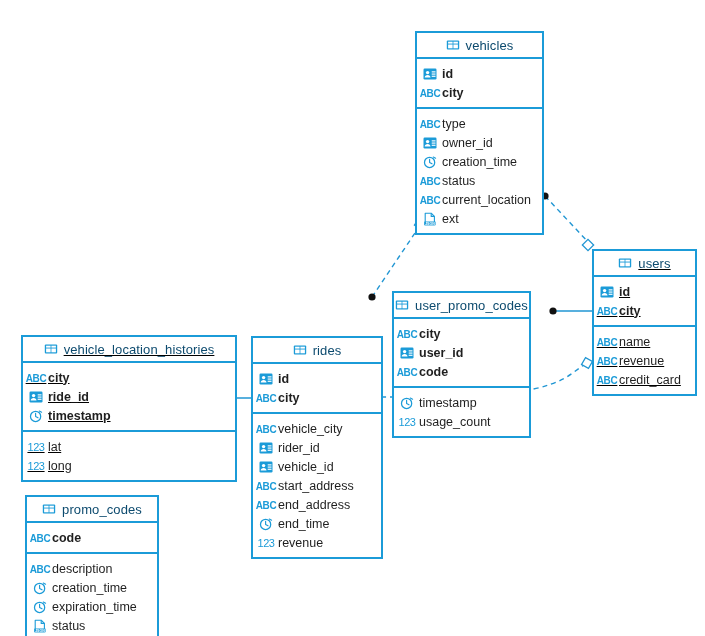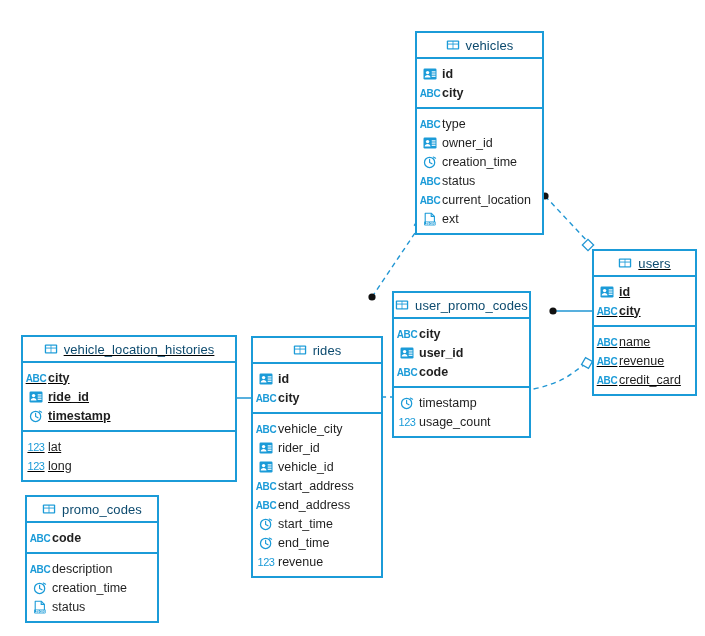--- a/index.html
+++ b/index.html
@@ -393,30 +393,20 @@
             <span class="field-name">end_address</span>
           </div>
           <div class="field-row">
             <span class="ico">
               <svg width="14" height="14" viewBox="0 0 14 14">
                 <circle cx="6.6" cy="7.4" r="5.1" fill="#ffffff" stroke="#1b9bd8" stroke-width="1.25"></circle>
                 <path d="M6.6 4.3 L6.6 7.4 L9.0 8.8" fill="none" stroke="#1b9bd8" stroke-width="1.15" stroke-linecap="round" stroke-linejoin="round"></path>
                 <path d="M10.3 2.1 L12.6 3.3" stroke="#1b9bd8" stroke-width="1.1" stroke-linecap="round"></path>
               </svg>
             </span>
-            <span class="field-name">start_time</span>
-          </div>
-          <div class="field-row">
-            <span class="ico">
-              <svg width="14" height="14" viewBox="0 0 14 14">
-                <circle cx="6.6" cy="7.4" r="5.1" fill="#ffffff" stroke="#1b9bd8" stroke-width="1.25"></circle>
-                <path d="M6.6 4.3 L6.6 7.4 L9.0 8.8" fill="none" stroke="#1b9bd8" stroke-width="1.15" stroke-linecap="round" stroke-linejoin="round"></path>
-                <path d="M10.3 2.1 L12.6 3.3" stroke="#1b9bd8" stroke-width="1.1" stroke-linecap="round"></path>
-              </svg>
-            </span>
             <span class="field-name">end_time</span>
           </div>
           <div class="field-row">
             <span class="ico ico-123">123</span>
             <span class="field-name">revenue</span>
           </div>
         </div>
       </div>
       <div class="table-box" style="left: 21px; top: 335px; width: 216px; text-decoration: underline;">
         <div class="table-header">
@@ -501,20 +491,30 @@
                 <circle cx="6.6" cy="7.4" r="5.1" fill="#ffffff" stroke="#1b9bd8" stroke-width="1.25"></circle>
                 <path d="M6.6 4.3 L6.6 7.4 L9.0 8.8" fill="none" stroke="#1b9bd8" stroke-width="1.15" stroke-linecap="round" stroke-linejoin="round"></path>
                 <path d="M10.3 2.1 L12.6 3.3" stroke="#1b9bd8" stroke-width="1.1" stroke-linecap="round"></path>
               </svg>
             </span>
             <span class="field-name">creation_time</span>
           </div>
           <div class="field-row">
             <span class="ico">
               <svg width="14" height="14" viewBox="0 0 14 14">
+                <circle cx="6.6" cy="7.4" r="5.1" fill="#ffffff" stroke="#1b9bd8" stroke-width="1.25"></circle>
+                <path d="M6.6 4.3 L6.6 7.4 L9.0 8.8" fill="none" stroke="#1b9bd8" stroke-width="1.15" stroke-linecap="round" stroke-linejoin="round"></path>
+                <path d="M10.3 2.1 L12.6 3.3" stroke="#1b9bd8" stroke-width="1.1" stroke-linecap="round"></path>
+              </svg>
+            </span>
+            <span class="field-name">expiration_time</span>
+          </div>
+          <div class="field-row">
+            <span class="ico">
+              <svg width="14" height="14" viewBox="0 0 14 14">
                 <path d="M2.2 1.2 h6.0 l3.2 3.2 v8.4 h-9.2 z" fill="#ffffff" stroke="#1b9bd8" stroke-width="1.1" stroke-linejoin="round"></path>
                 <path d="M8.2 1.2 v3.2 h3.2" fill="none" stroke="#1b9bd8" stroke-width="1.1" stroke-linejoin="round"></path>
                 <rect x="1.2" y="9.4" width="11.4" height="3.9" rx="0.5" fill="#1b9bd8"></rect>
                 <text x="6.9" y="12.5" font-size="3.5" font-family="Liberation Sans, sans-serif" font-weight="bold" fill="#ffffff" text-anchor="middle">JSON</text>
               </svg>
             </span>
             <span class="field-name">status</span>
           </div>
         </div>
       </div>

